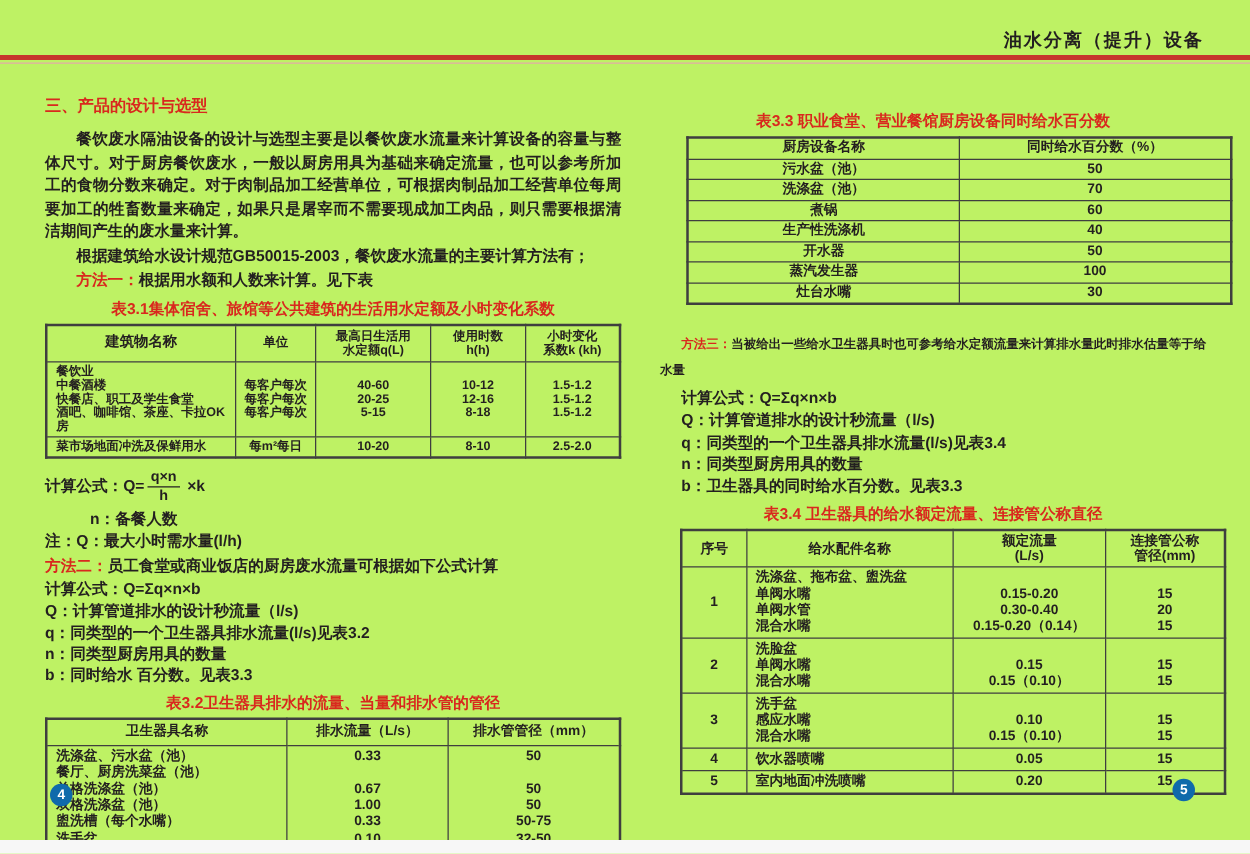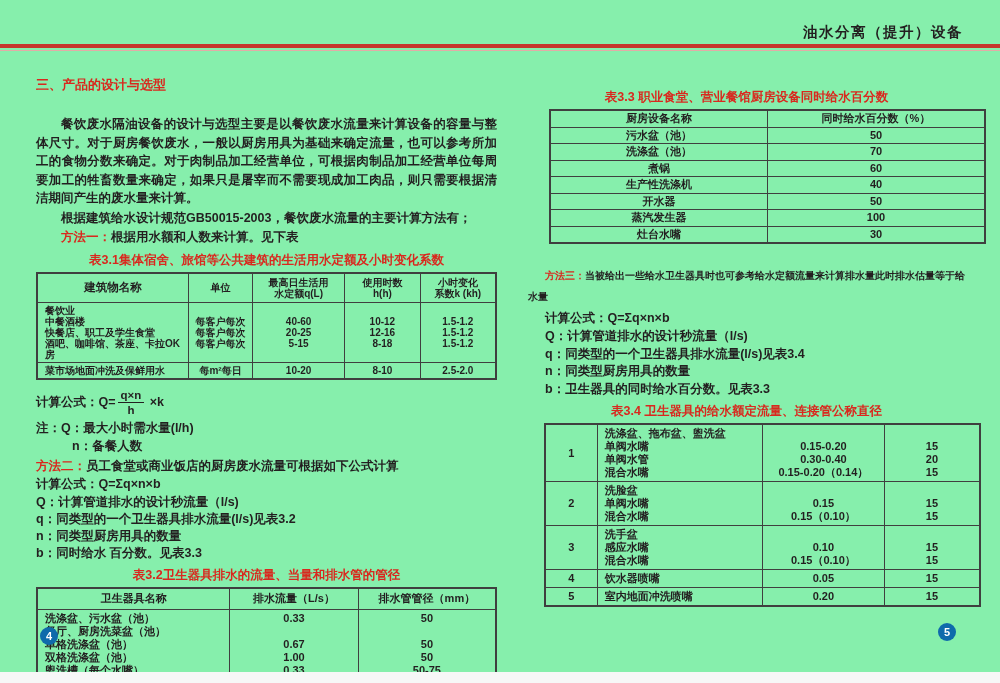--- a/index.html
+++ b/index.html
@@ -1,27 +1,27 @@
 <!DOCTYPE html>
 <html><head>
 <meta charset="utf-8">
 <style>
   html,body{margin:0;padding:0;background:#ffffff;}
-  .page{position:relative;width:1000px;height:683px;background:#86efac;overflow:hidden;
+  .page{position:relative;width:1000px;height:683px;background:#bef264;overflow:hidden;
         font-family:"Liberation Sans","DejaVu Sans",sans-serif;font-weight:bold;color:#231f20;}
   .header-title{position:absolute;top:23px;right:37px;font-size:14.5px;letter-spacing:1.5px;}
   .rule-thick{position:absolute;top:44px;left:0;width:1000px;height:4px;background:#c6362c;}
   .rule-thin{position:absolute;top:50px;left:0;width:1000px;height:1px;background:#e2aca7;}
   .bottom-strip{position:absolute;bottom:0;left:0;width:1000px;height:11px;background:#f7f7f7;}
 
   .col{position:absolute;top:76px;}
   .col-left{left:36px;width:461px;}
   .col-right{left:528px;top:84px;width:437px;}
 
-  .h-red{color:#d9281e;font-size:13px;margin-bottom:21px;}
+  .h-red{color:#d9281e;font-size:13px;margin-bottom:8px;}
   .red{color:#d9281e;}
   .para{font-size:12.5px;line-height:18.5px;text-align:justify;}
   .indent{text-indent:2em;}
   .note-n{margin-left:36px;}
   .def{line-height:17.2px;}
   .tbl-title{color:#d9281e;font-size:12.5px;text-align:center;margin:5px 0 3px;}
 
   table.tbl{border-collapse:collapse;width:100%;border:2px solid #3f3f3f;table-layout:fixed;}
   .tbl th,.tbl td{border:1px solid #3f3f3f;text-align:center;vertical-align:middle;padding:2px 3px;}
   .ml{white-space:pre-line;margin-top:34px;}
@@ -114,22 +114,22 @@
         <td>每m²每日</td>
         <td>10-20</td>
         <td>8-10</td>
         <td>2.5-2.0</td>
       </tr>
     </tbody>
       </table>
 
     <div class="formula"><span>计算公式：Q=</span><span class="frac"><span class="fnum">q×n</span><span class="fden">h</span></span> <span>×k</span></div>
 
+    <div class="para note-n">n：备餐人数</div>
     <div class="para">注：Q：最大小时需水量(l/h)</div>
-    <div class="para note-n">n：备餐人数</div>
 
     <div class="para mline"><span class="red">方法二：</span><span>员工食堂或商业饭店的厨房废水流量可根据如下公式计算</span></div>
     <div class="para">计算公式：Q=Σq×n×b</div>
     <div class="para def">Q：计算管道排水的设计秒流量（l/s)</div>
     <div class="para def">q：同类型的一个卫生器具排水流量(l/s)见表3.2</div>
     <div class="para def">n：同类型厨房用具的数量</div>
     <div class="para def">b：同时给水 百分数。见表3.3</div>
 
     <div class="tbl-title">表3.2卫生器具排水的流量、当量和排水管的管径</div>
     <table class="tbl t32">
@@ -222,20 +222,28 @@
 
     <div class="tbl-title">表3.4 卫生器具的给水额定流量、连接管公称直径</div>
     <table class="tbl t34">
       <colgroup>
           <col style="width:12%">
           <col style="width:38%">
           <col style="width:28%">
           <col style="width:22%">
         </colgroup>
       <tbody>
+          <tr>
+        <th>序号</th>
+        <th>给水配件名称</th>
+        <th class="ml">额定流量
+(L/s)</th>
+        <th class="ml">连接管公称
+管径(mm)</th>
+      </tr>
       <tr>
         <td>1</td>
         <td class="ml al">洗涤盆、拖布盆、盥洗盆
 单阀水嘴
 单阀水管
 混合水嘴</td>
         <td class="ml">
 0.15-0.20
 0.30-0.40
 0.15-0.20（0.14）</td>

